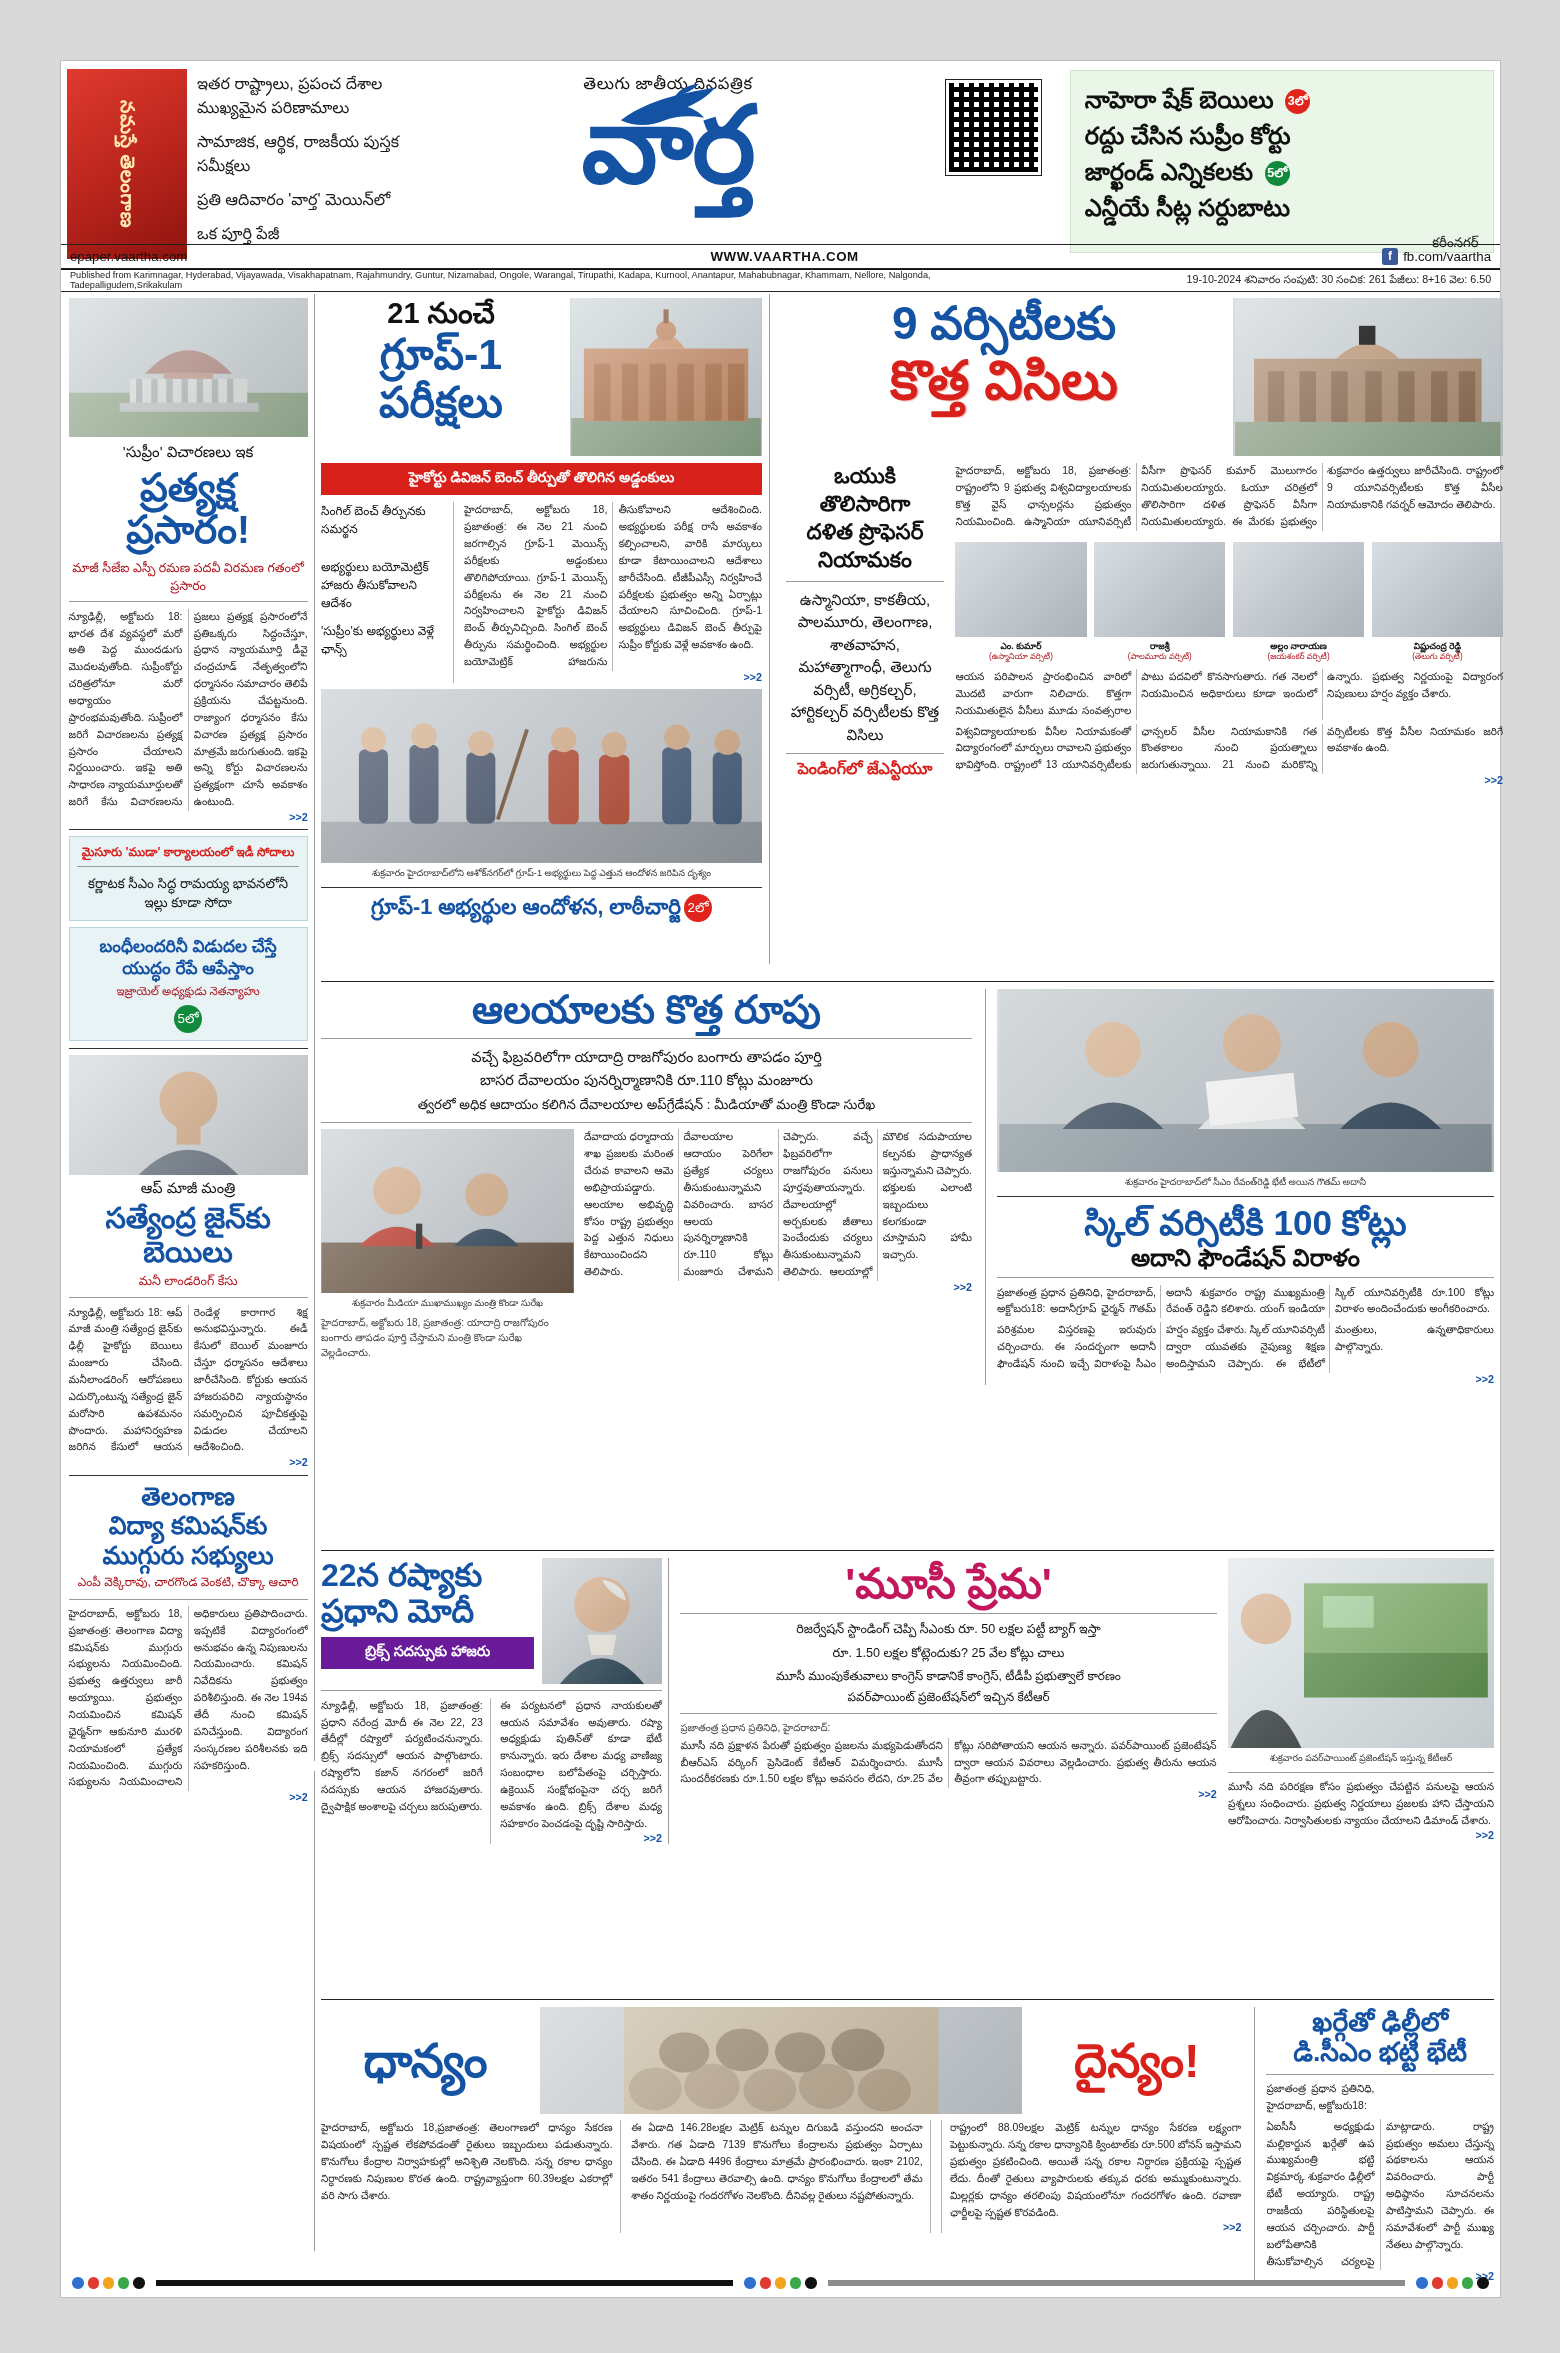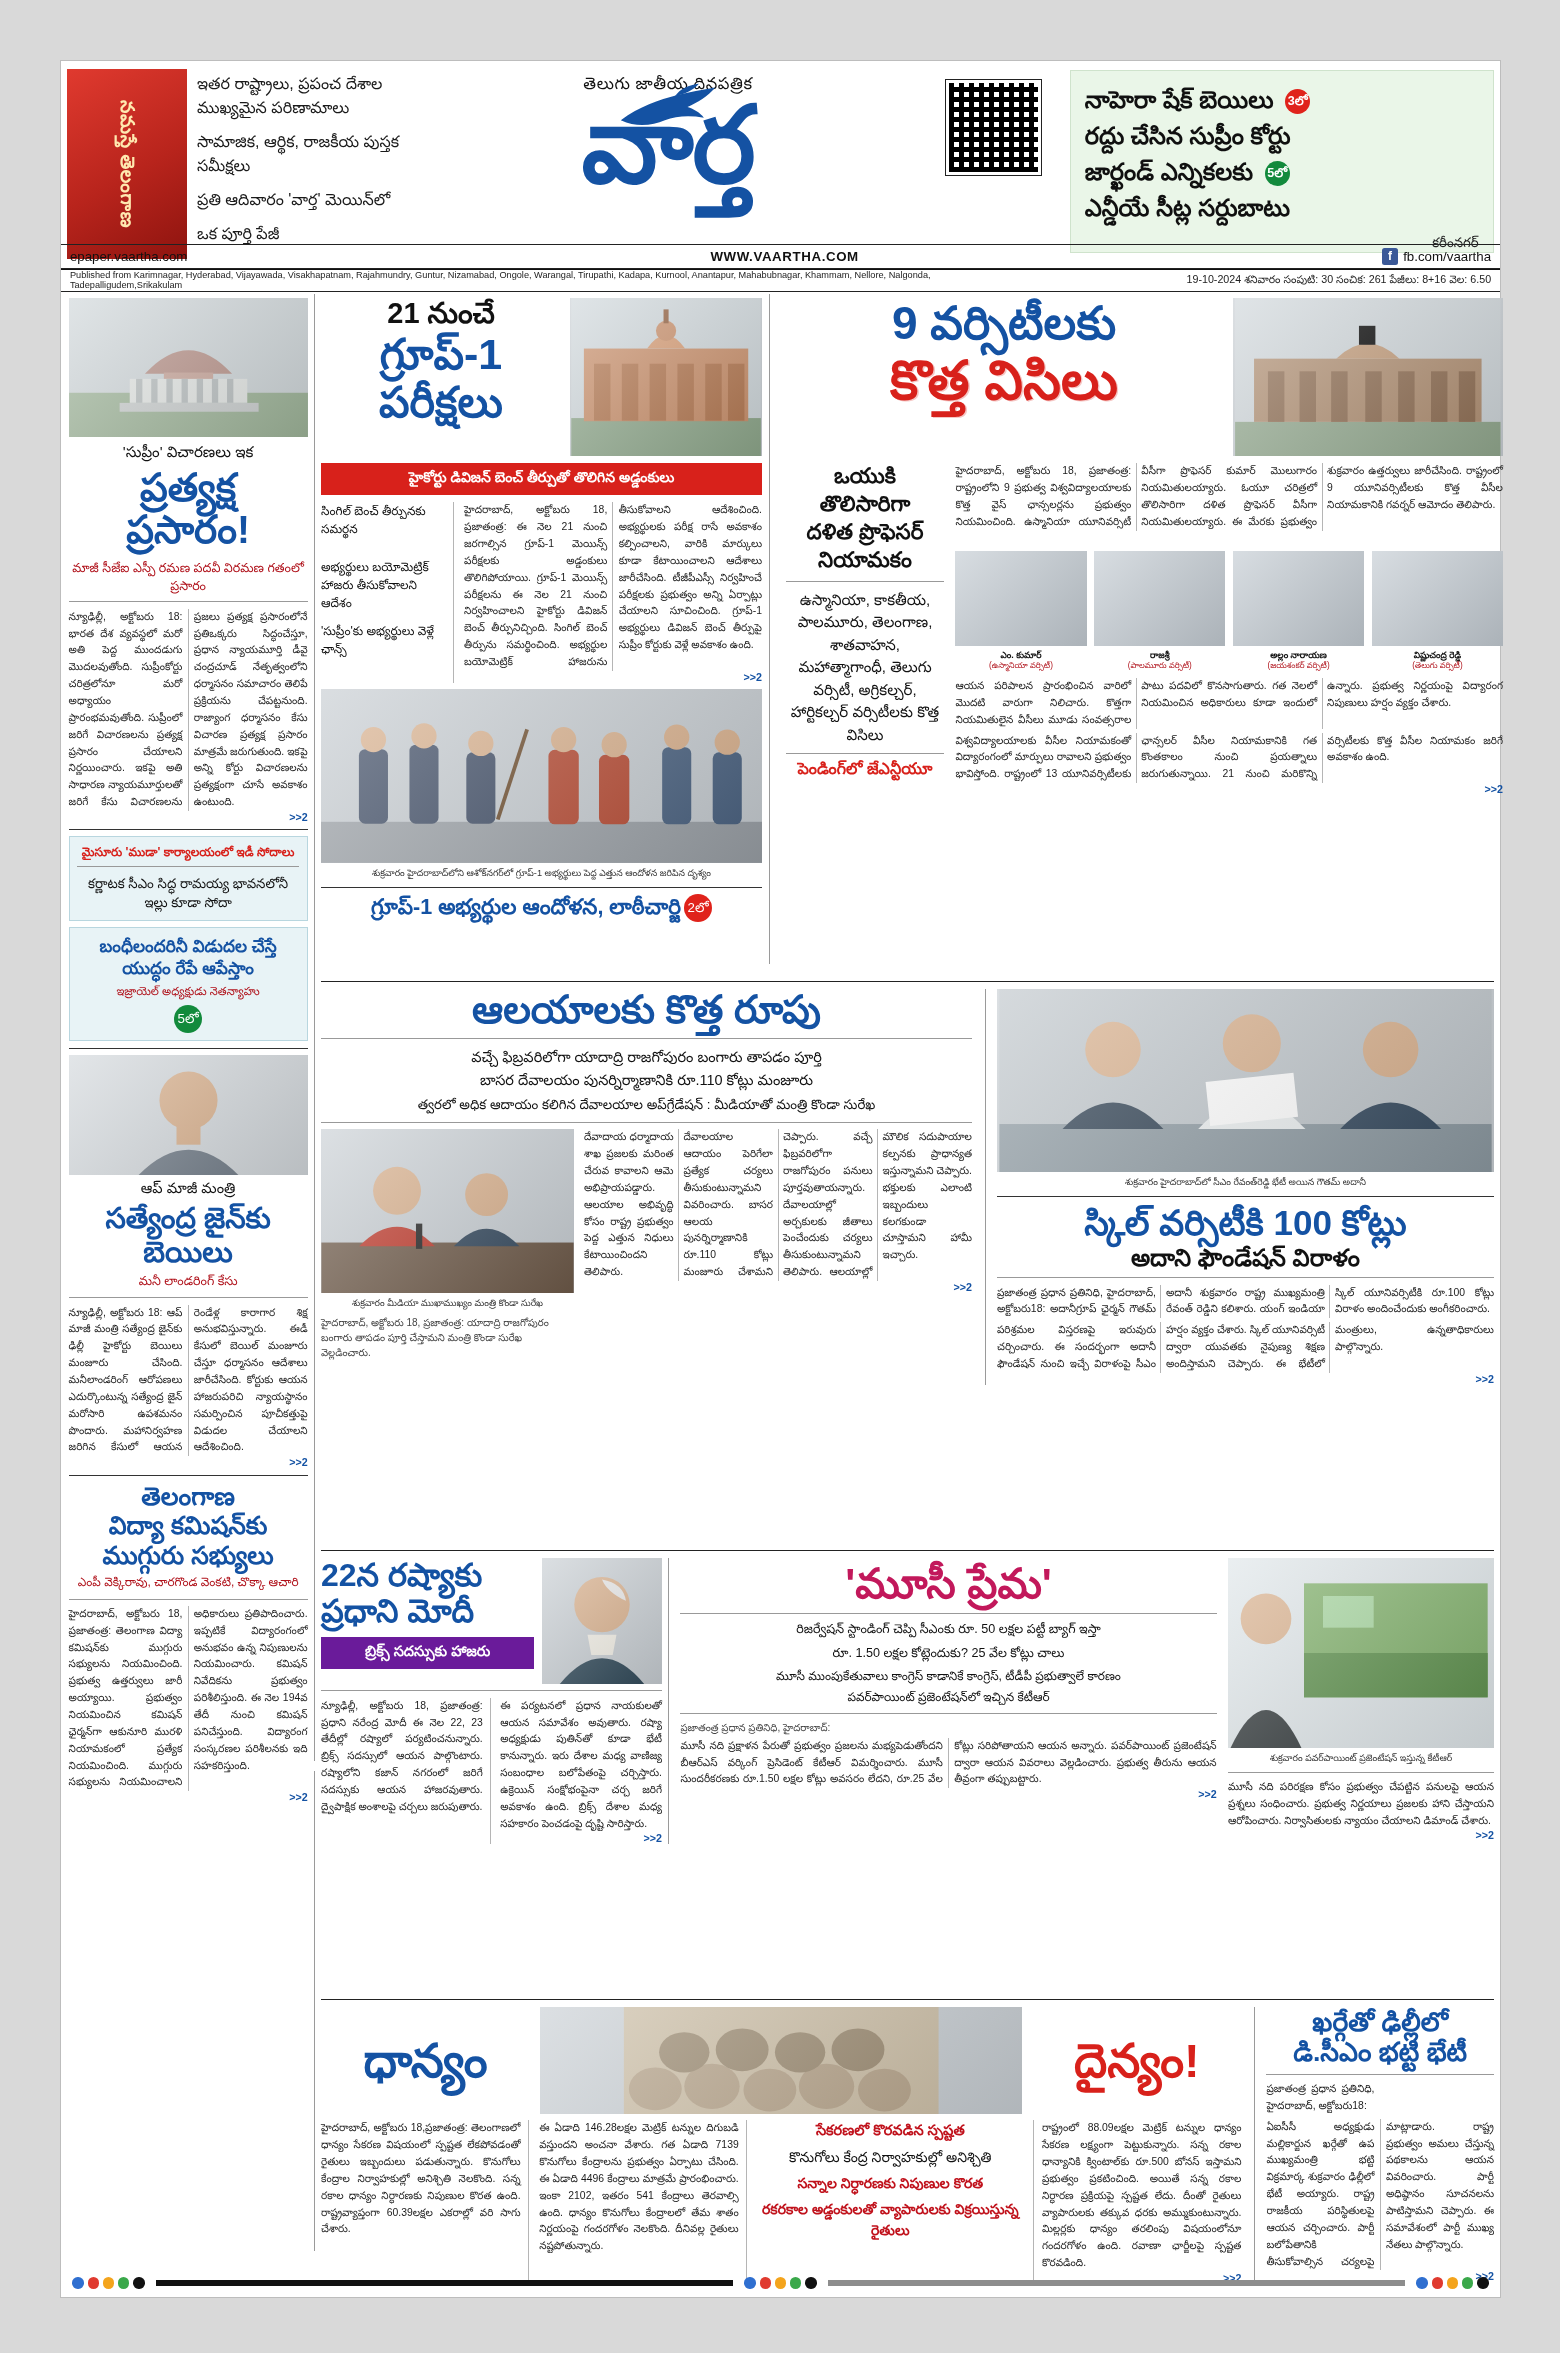--- a/index.html
+++ b/index.html
@@ -394,21 +394,21 @@
           <div class="headline" style="font-size:21.5px;color:#111;line-height:1.3">నియామకం</div>
           <hr class="hr thin">
           <div style="font-size:15px;line-height:1.5;color:#111">ఉస్మానియా, కాకతీయ, పాలమూరు, తెలంగాణ, శాతవాహన, మహాత్మాగాంధీ, తెలుగు వర్సిటీ, అగ్రికల్చర్, హార్టికల్చర్ వర్సిటీలకు కొత్త విసిలు</div>
           <hr class="hr thin">
           <div class="headline hl-red" style="font-size:16px">పెండింగ్‌లో జేఎన్టీయూ</div>
         </div>
 
         <div style="flex:1">
           <div class="body-text cols3">హైదరాబాద్, అక్టోబరు 18, ప్రజాతంత్ర: రాష్ట్రంలోని 9 ప్రభుత్వ విశ్వవిద్యాలయాలకు కొత్త వైస్ ఛాన్సలర్లను ప్రభుత్వం నియమించింది. ఉస్మానియా యూనివర్సిటీ వీసీగా ప్రొఫెసర్ కుమార్ మొలుగారం నియమితులయ్యారు. ఓయూ చరిత్రలో తొలిసారిగా దళిత ప్రొఫెసర్ వీసీగా నియమితులయ్యారు. ఈ మేరకు ప్రభుత్వం శుక్రవారం ఉత్తర్వులు జారీచేసింది. రాష్ట్రంలో 9 యూనివర్సిటీలకు కొత్త వీసీల నియామకానికి గవర్నర్ ఆమోదం తెలిపారు.</div>
 
-          <div class="people" style="margin-top:20px">
+          <div class="people" style="margin-top:11px">
             <div class="person">
               <div class="ph photo"></div>
               <div class="nm">ఎం. కుమార్</div>
               <div class="sub">(ఉస్మానియా వర్సిటీ)</div>
             </div>
             <div class="person">
               <div class="ph photo"></div>
               <div class="nm">రాజశ్రీ</div>
               <div class="sub">(పాలమూరు వర్సిటీ)</div>
             </div>
@@ -583,26 +583,20 @@
             <div class="headline hl-red" style="font-size:47px;flex:0 0 209px;text-align:center">దైన్యం!</div>
           </div>
 
           <div style="display:flex;gap:10px;margin-top:6.3px">
             <div style="flex:1;border-right:0.6px solid #b5b5b5;padding-right:7.6px">
               <div class="body-text">హైదరాబాద్, అక్టోబరు 18,ప్రజాతంత్ర: తెలంగాణలో ధాన్యం సేకరణ విషయంలో స్పష్టత లేకపోవడంతో రైతులు ఇబ్బందులు పడుతున్నారు. కొనుగోలు కేంద్రాల నిర్వాహకుల్లో అనిశ్చితి నెలకొంది. సన్న రకాల ధాన్యం నిర్ధారణకు నిపుణుల కొరత ఉంది. రాష్ట్రవ్యాప్తంగా 60.39లక్షల ఎకరాల్లో వరి సాగు చేశారు.</div>
             </div>
             <div style="flex:1;border-right:0.6px solid #b5b5b5;padding-right:7.6px">
               <div class="body-text">ఈ ఏడాది 146.28లక్షల మెట్రిక్ టన్నుల దిగుబడి వస్తుందని అంచనా వేశారు. గత ఏడాది 7139 కొనుగోలు కేంద్రాలను ప్రభుత్వం ఏర్పాటు చేసింది. ఈ ఏడాది 4496 కేంద్రాలు మాత్రమే ప్రారంభించారు. ఇంకా 2102, ఇతరం 541 కేంద్రాలు తెరవాల్సి ఉంది. ధాన్యం కొనుగోలు కేంద్రాలలో తేమ శాతం నిర్ణయంపై గందరగోళం నెలకొంది. దీనివల్ల రైతులు నష్టపోతున్నారు.</div>
             </div>
-            <div style="flex:0 0 266px">
-              <div style="font-size:14.5px;color:#c0111b;text-align:center;line-height:1.5;font-weight:bold">సేకరణలో కొరవడిన స్పష్టత</div>
-              <div style="font-size:14px;color:#111;text-align:center;line-height:1.5;margin-top:5px">కొనుగోలు కేంద్ర నిర్వాహకుల్లో అనిశ్చితి</div>
-              <div style="font-size:14px;color:#c0111b;text-align:center;line-height:1.5;margin-top:5px;font-weight:bold">సన్నాల నిర్ధారణకు నిపుణుల కొరత</div>
-              <div style="font-size:14px;color:#c0111b;text-align:center;line-height:1.5;margin-top:5px;font-weight:bold">రకరకాల అడ్డంకులతో వ్యాపారులకు విక్రయిస్తున్న రైతులు</div>
-            </div>
             <div style="flex:1;border-left:0.6px solid #b5b5b5;padding-left:7.6px">
               <div class="body-text">రాష్ట్రంలో 88.09లక్షల మెట్రిక్ టన్నుల ధాన్యం సేకరణ లక్ష్యంగా పెట్టుకున్నారు. సన్న రకాల ధాన్యానికి క్వింటాల్‌కు రూ.500 బోనస్ ఇస్తామని ప్రభుత్వం ప్రకటించింది. అయితే సన్న రకాల నిర్ధారణ ప్రక్రియపై స్పష్టత లేదు. దీంతో రైతులు వ్యాపారులకు తక్కువ ధరకు అమ్ముకుంటున్నారు. మిల్లర్లకు ధాన్యం తరలింపు విషయంలోనూ గందరగోళం ఉంది. రవాణా ఛార్జీలపై స్పష్టత కొరవడింది.</div>
               <div class="more" style="text-align:right;font-size:10.7px">&gt;&gt;2</div>
             </div>
           </div>
         </div>
 
         <div style="flex:0 0 240px;border-left:0.6px solid #9a9a9a;padding-left:11.4px">
           <div class="headline hl-blue" style="font-size:26.6px;text-align:center;line-height:1.14">ఖర్గేతో ఢిల్లీలో</div>
           <div class="headline hl-blue" style="font-size:26.6px;text-align:center;line-height:1.14">డి.సీఎం భట్టి భేటీ</div>

